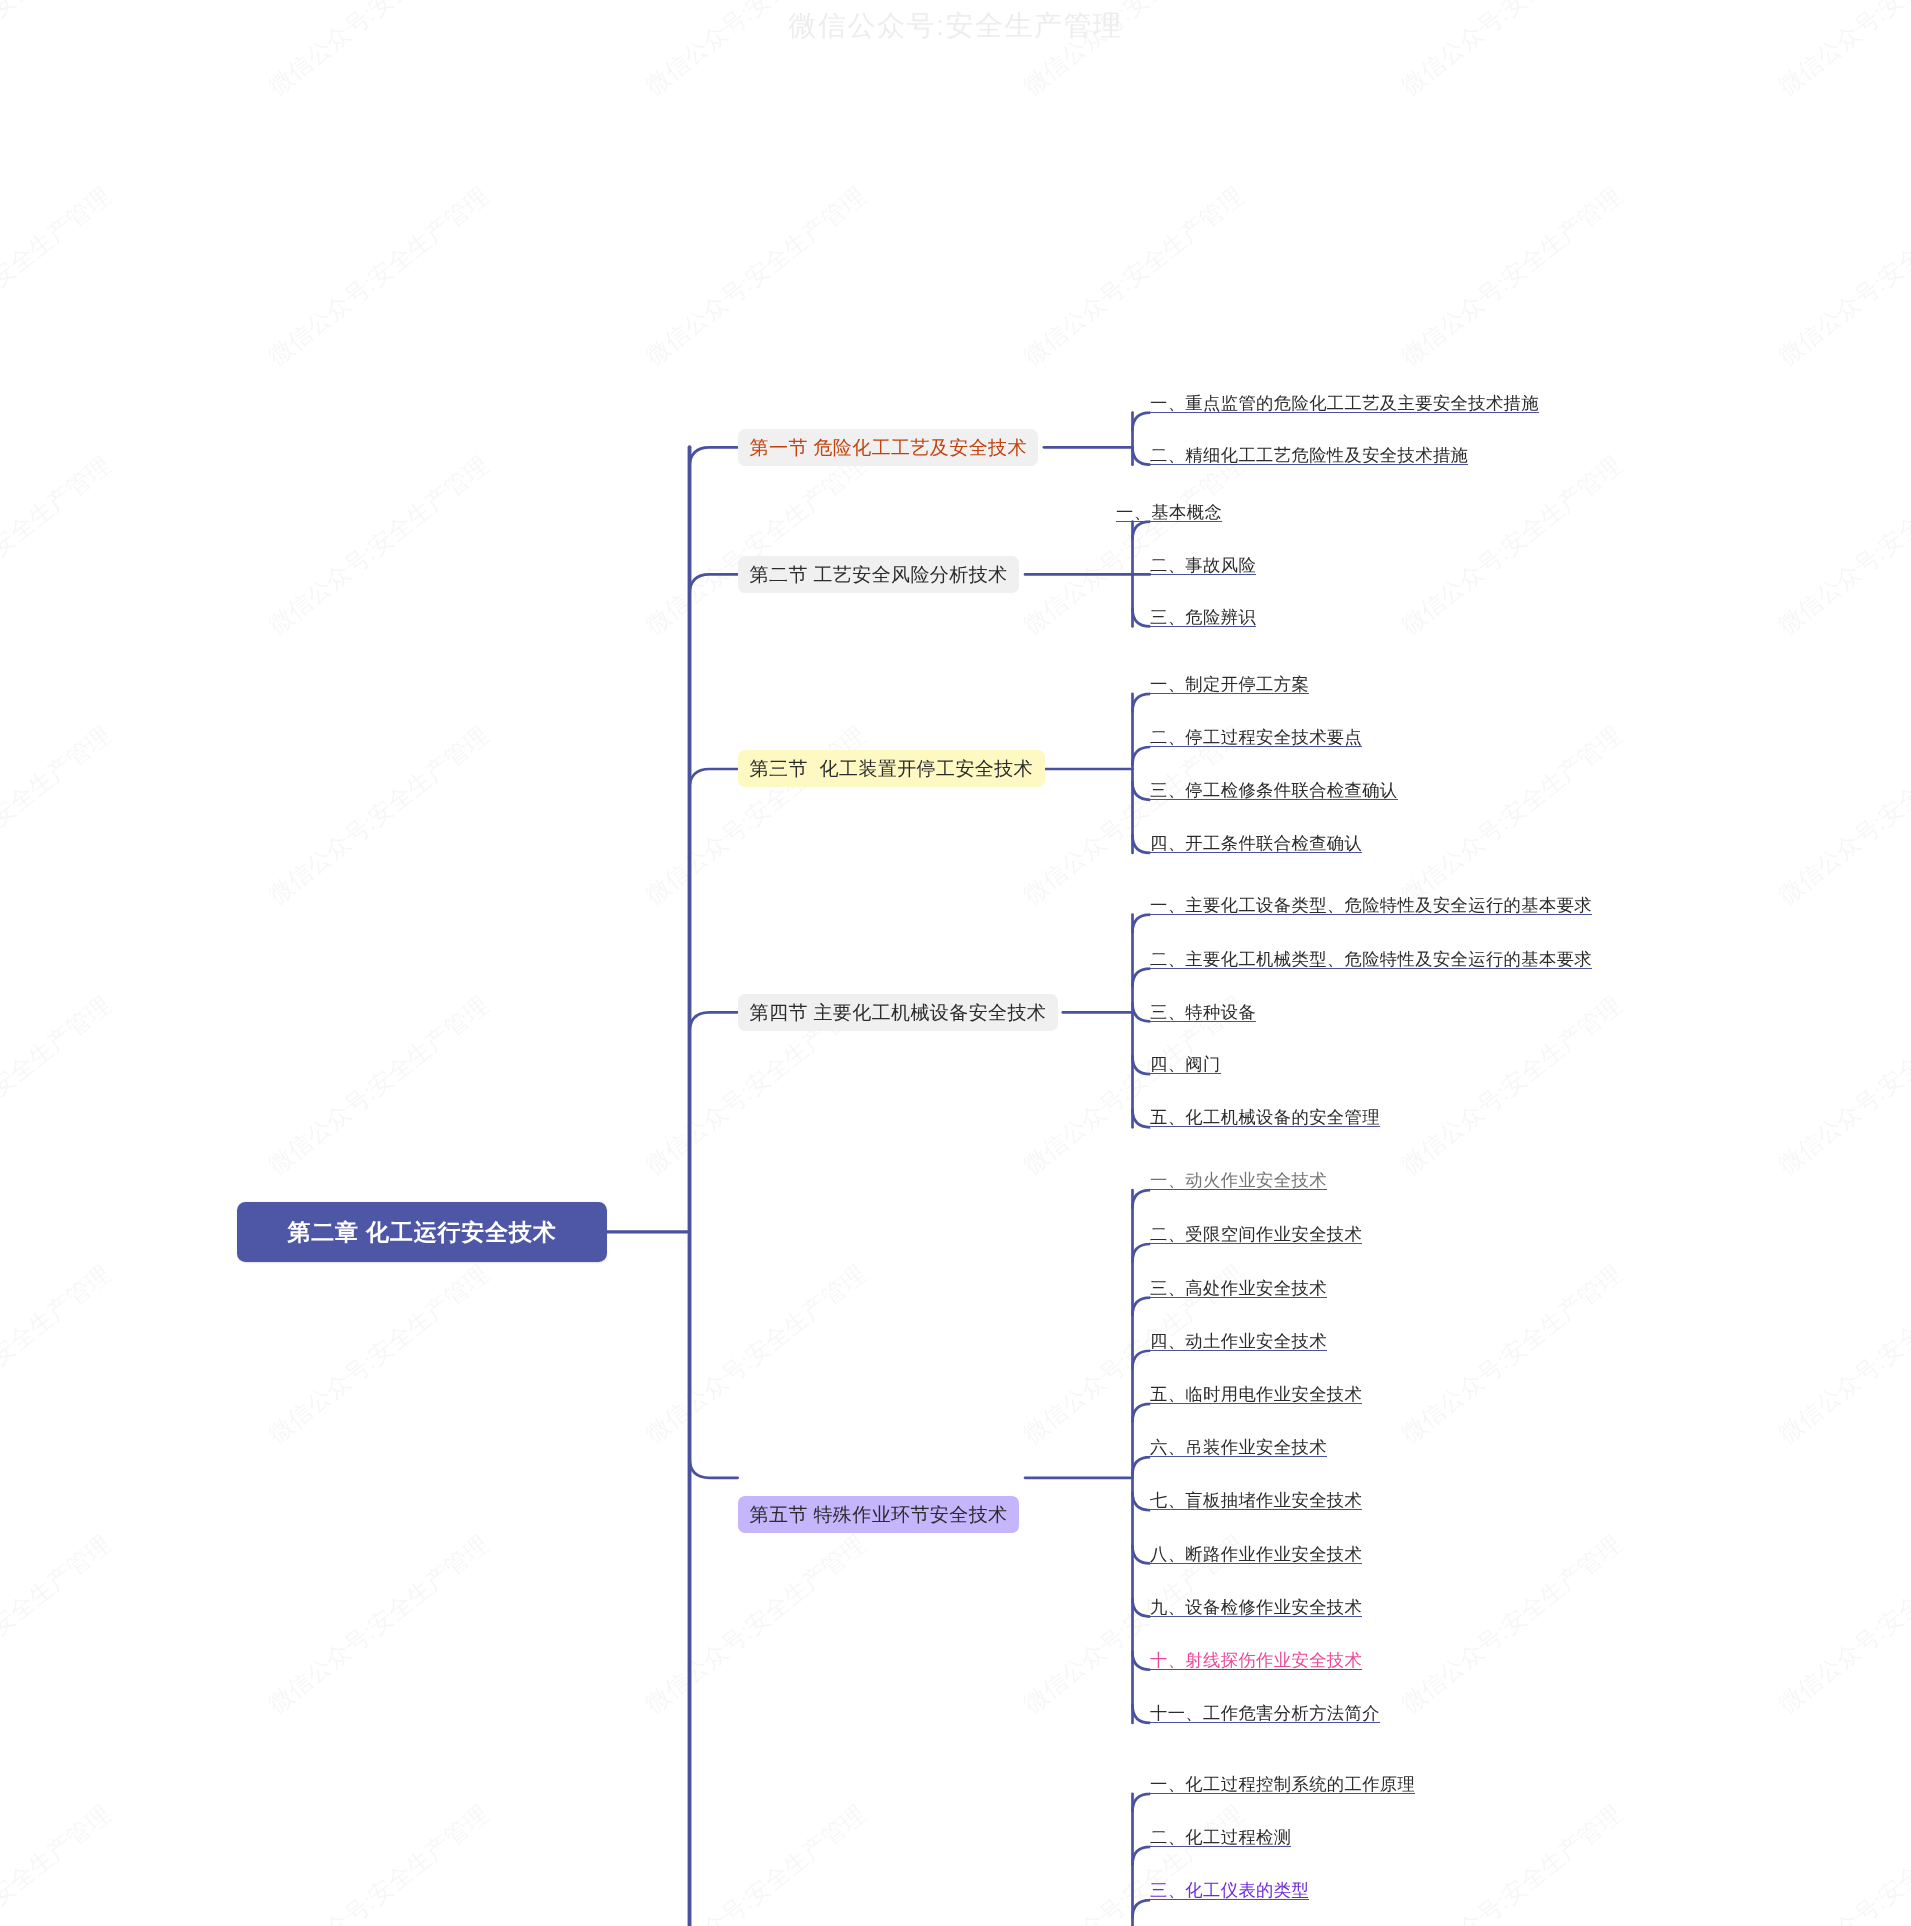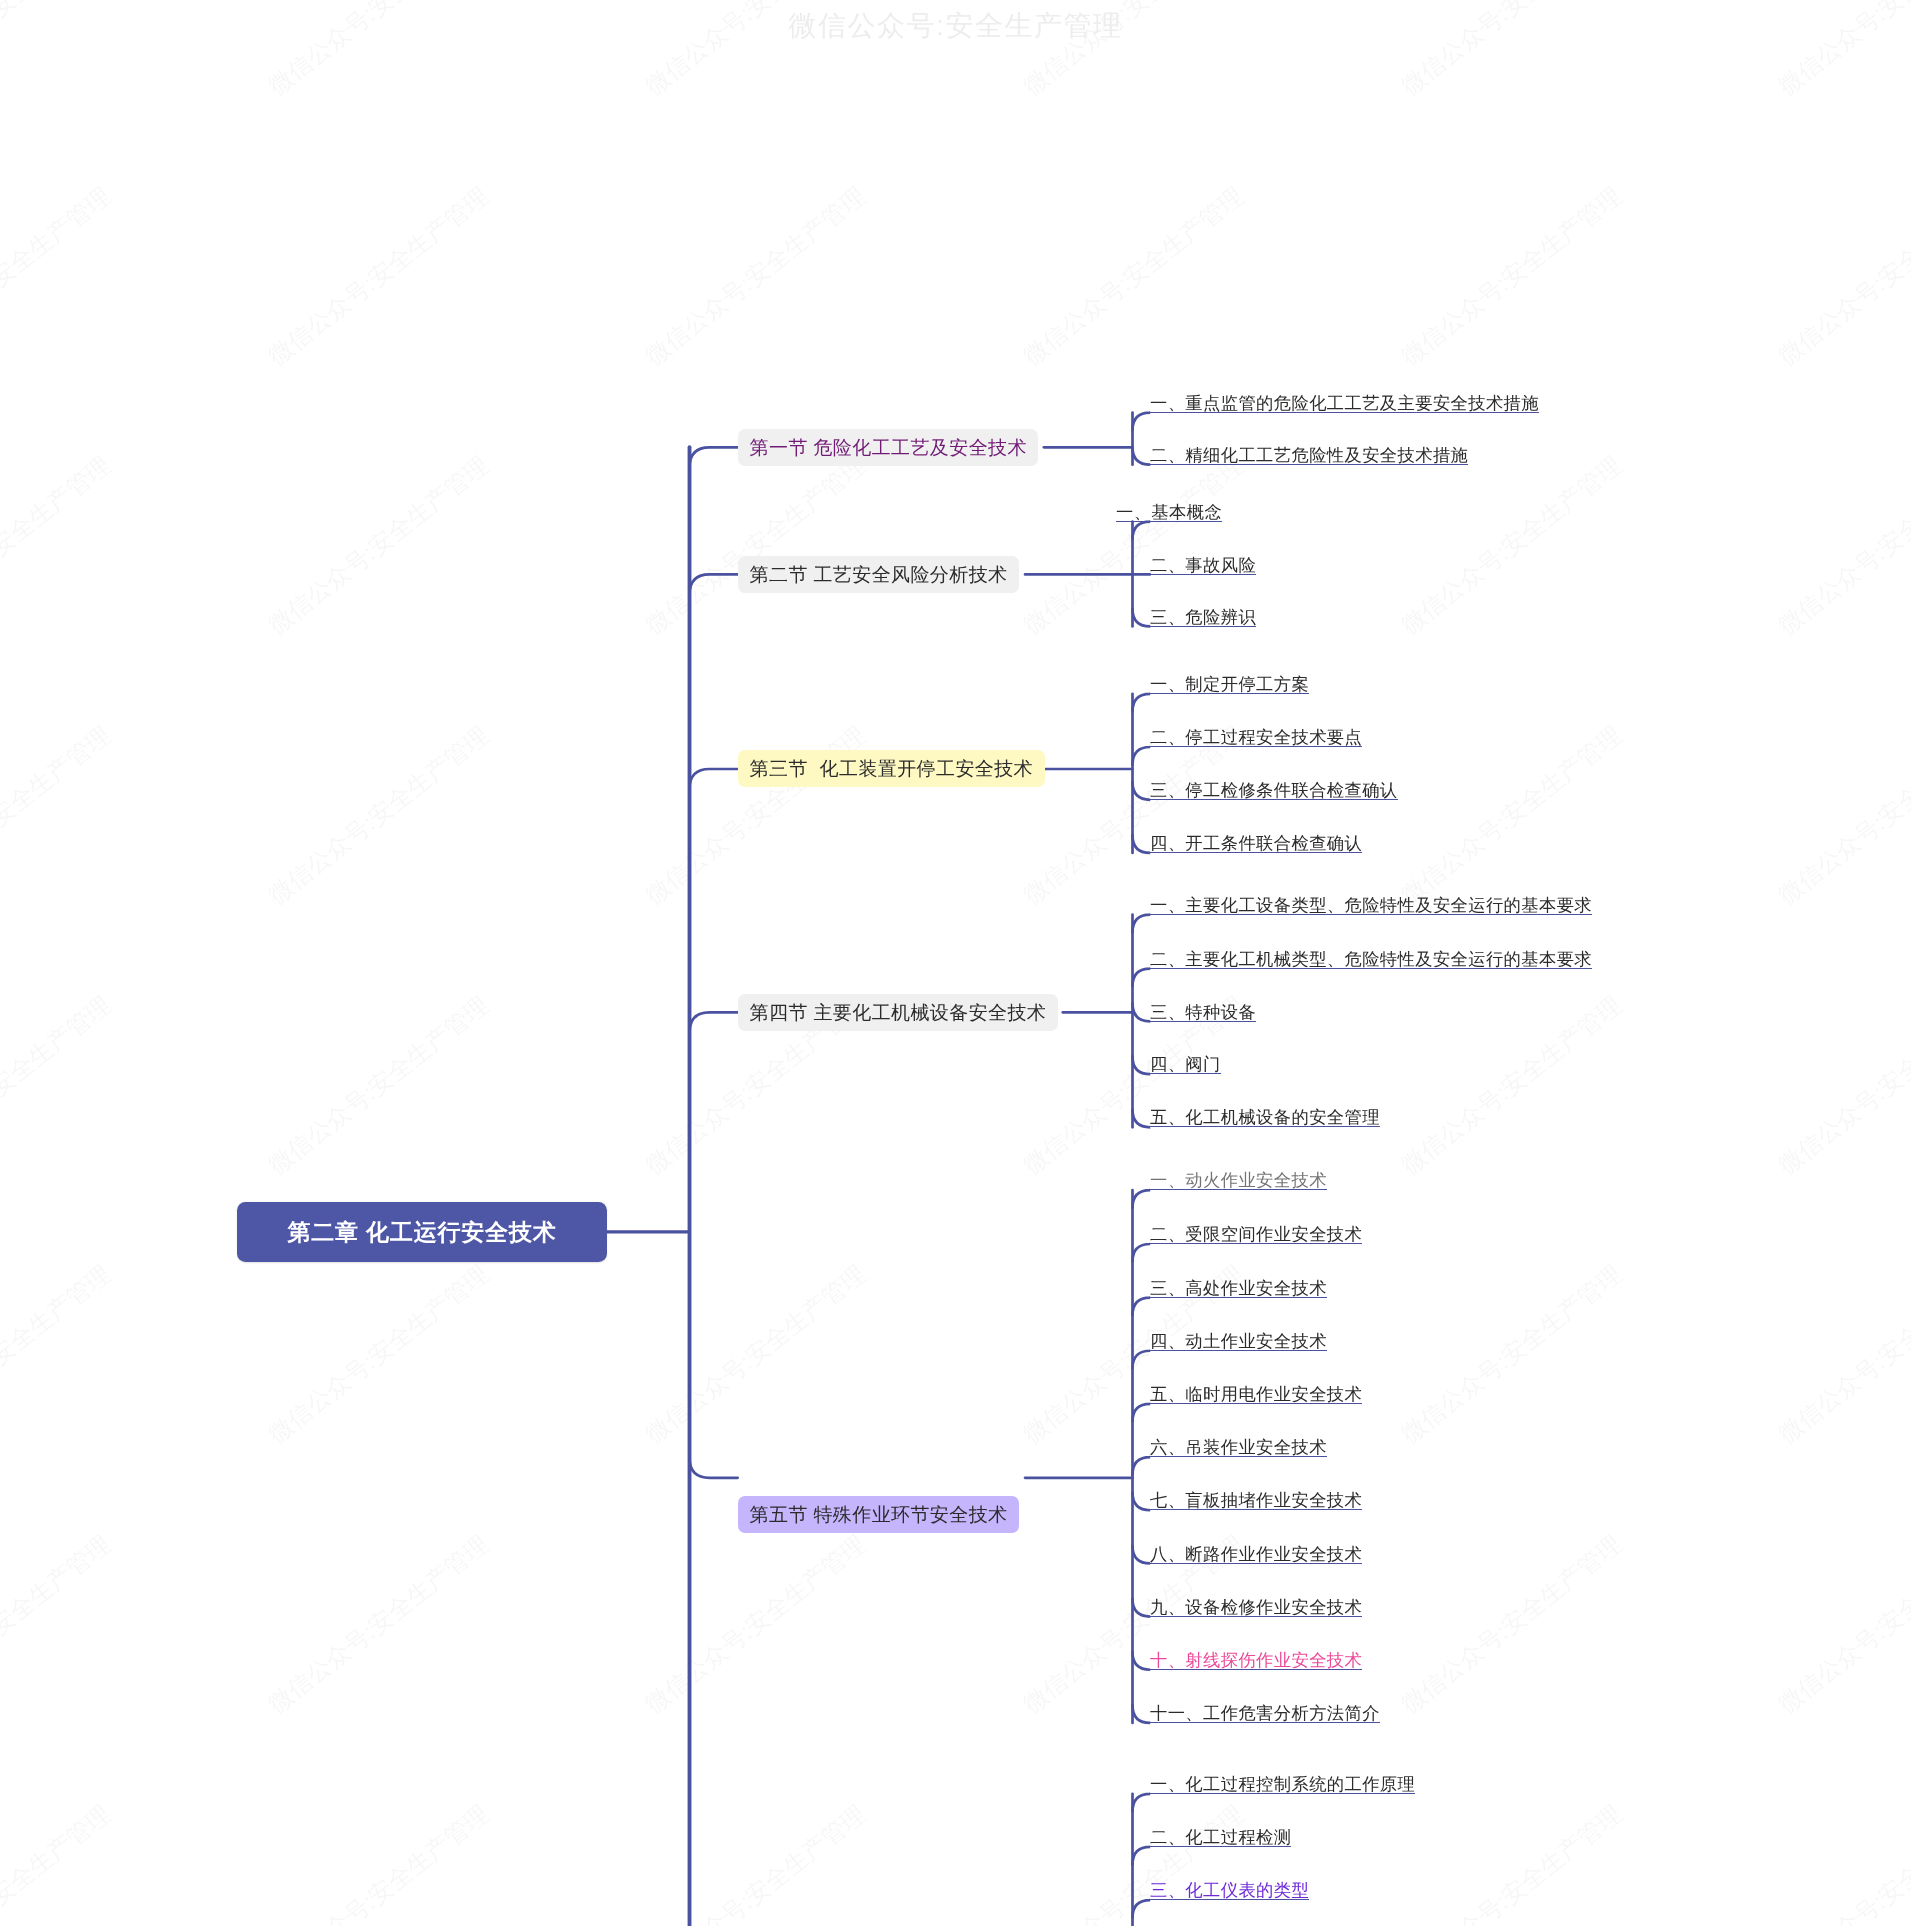--- a/index.html
+++ b/index.html
@@ -202,21 +202,21 @@
       <path d="M 2940 5254 Q 2940 5208 2986 5208 H 2985" stroke="#4a52a0" stroke-width="7" fill="none" stroke-linecap="round"></path>
       <path d="M 2940 5300 Q 2940 5346 2986 5346 H 2985" stroke="#4a52a0" stroke-width="7" fill="none" stroke-linecap="round"></path>
       <path d="M 2940 5438 Q 2940 5484 2986 5484 H 2985" stroke="#4a52a0" stroke-width="7" fill="none" stroke-linecap="round"></path>
       <path d="M 2940 5576 Q 2940 5622 2986 5622 H 2985" stroke="#4a52a0" stroke-width="7" fill="none" stroke-linecap="round"></path>
       <path d="M 2940 5714 Q 2940 5760 2986 5760 H 2985" stroke="#4a52a0" stroke-width="7" fill="none" stroke-linecap="round"></path>
     </svg>
 
   <div class="root-node" id="root-node" style="left: 237px; top: 1202px; width: 370px; height: 60px; background: rgb(78, 86, 166); color: rgb(255, 255, 255);">第二章 化工运行安全技术</div>
 
   <div id="nodes">
-      <div class="section-node" style="left: 738px; top: 429px; background: rgb(240, 240, 240); color: #701a75;">
+      <div class="section-node" style="left: 738px; top: 429px; background: rgb(240, 240, 240); color: #c2410c;">
         <span>第一节 危险化工工艺及安全技术</span>
       </div>
       <div class="leaf-node" style="left: 1150px; top: 395px; color: rgb(43, 43, 43); border-bottom-color: rgb(74, 82, 160);"><span>一、重点监管的危险化工工艺及主要安全技术措施</span></div>
       <div class="leaf-node" style="left: 1150px; top: 447px; color: rgb(43, 43, 43); border-bottom-color: rgb(74, 82, 160);"><span>二、精细化工工艺危险性及安全技术措施</span></div>
       <div class="section-node" style="left: 738px; top: 556px; background: rgb(240, 240, 240); color: rgb(43, 43, 43);">
         <span>第二节 工艺安全风险分析技术</span>
       </div>
       <div class="leaf-node" style="left: 1116px; top: 504px; color: rgb(43, 43, 43); border-bottom-color: rgb(74, 82, 160);"><span>一、基本概念</span></div>
       <div class="leaf-node" style="left: 1150px; top: 557px; color: rgb(43, 43, 43); border-bottom-color: rgb(74, 82, 160);"><span>二、事故风险</span></div>
       <div class="leaf-node" style="left: 1150px; top: 609px; color: rgb(43, 43, 43); border-bottom-color: rgb(74, 82, 160);"><span>三、危险辨识</span></div>

